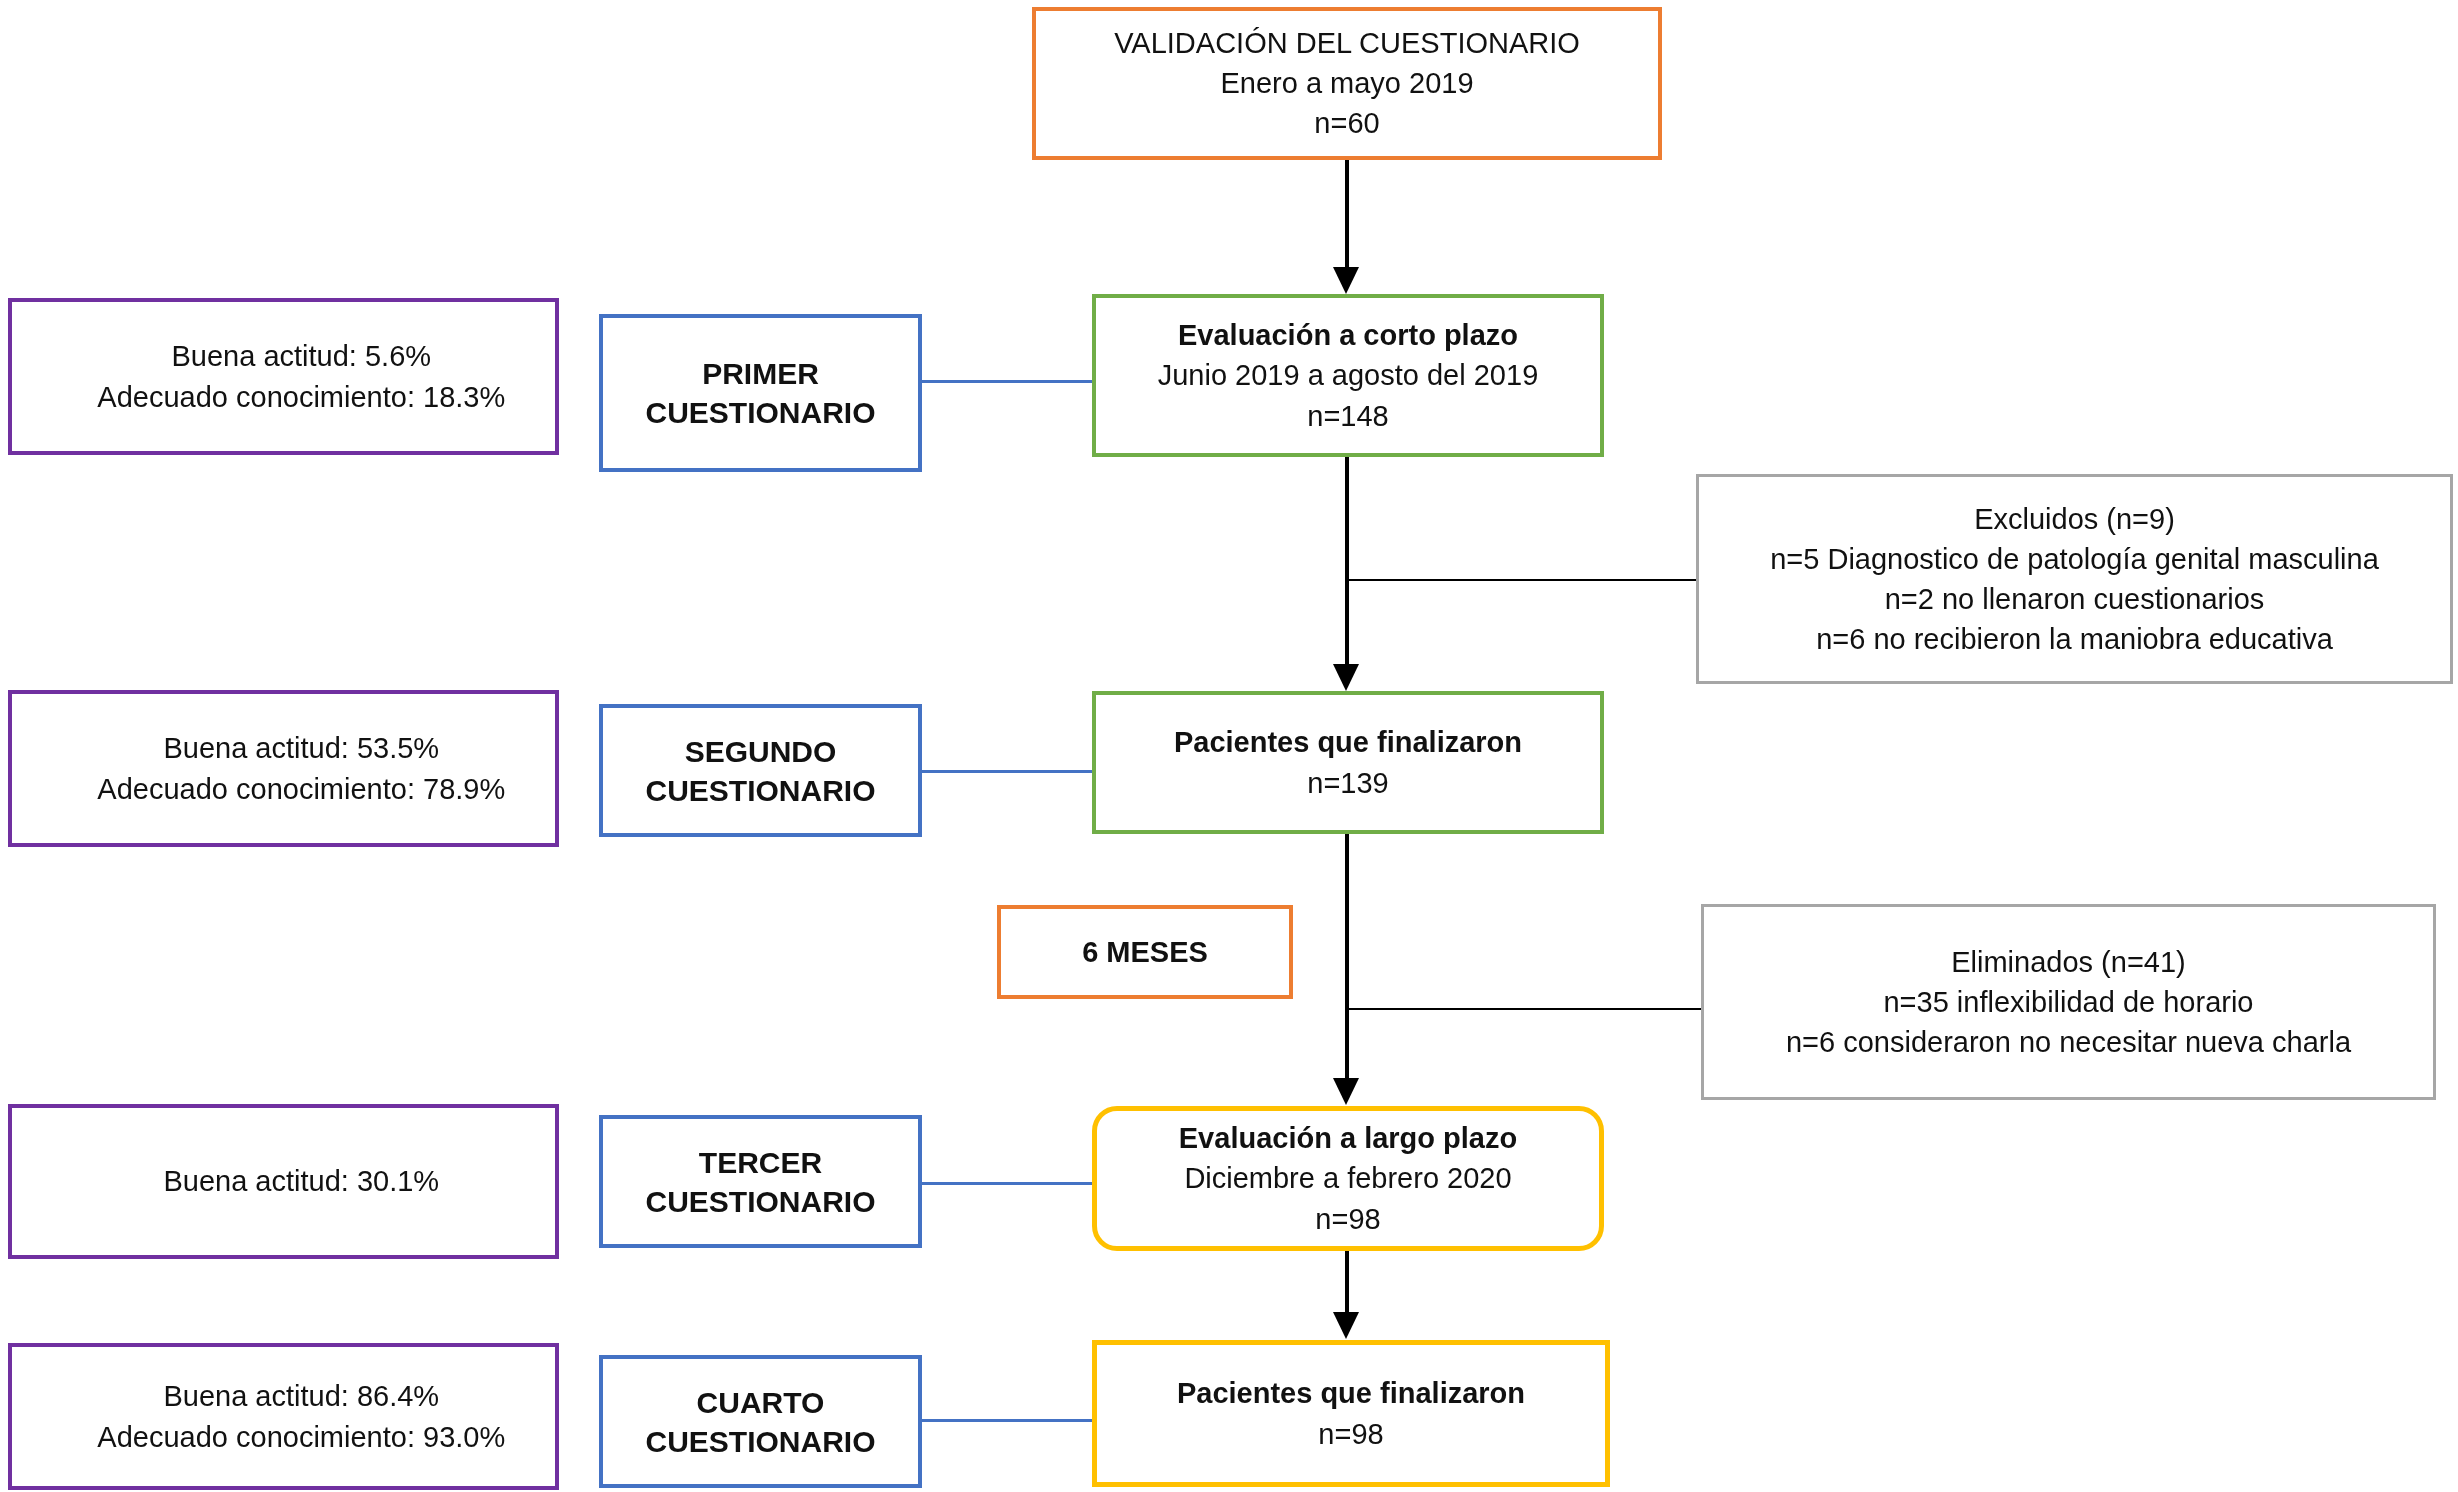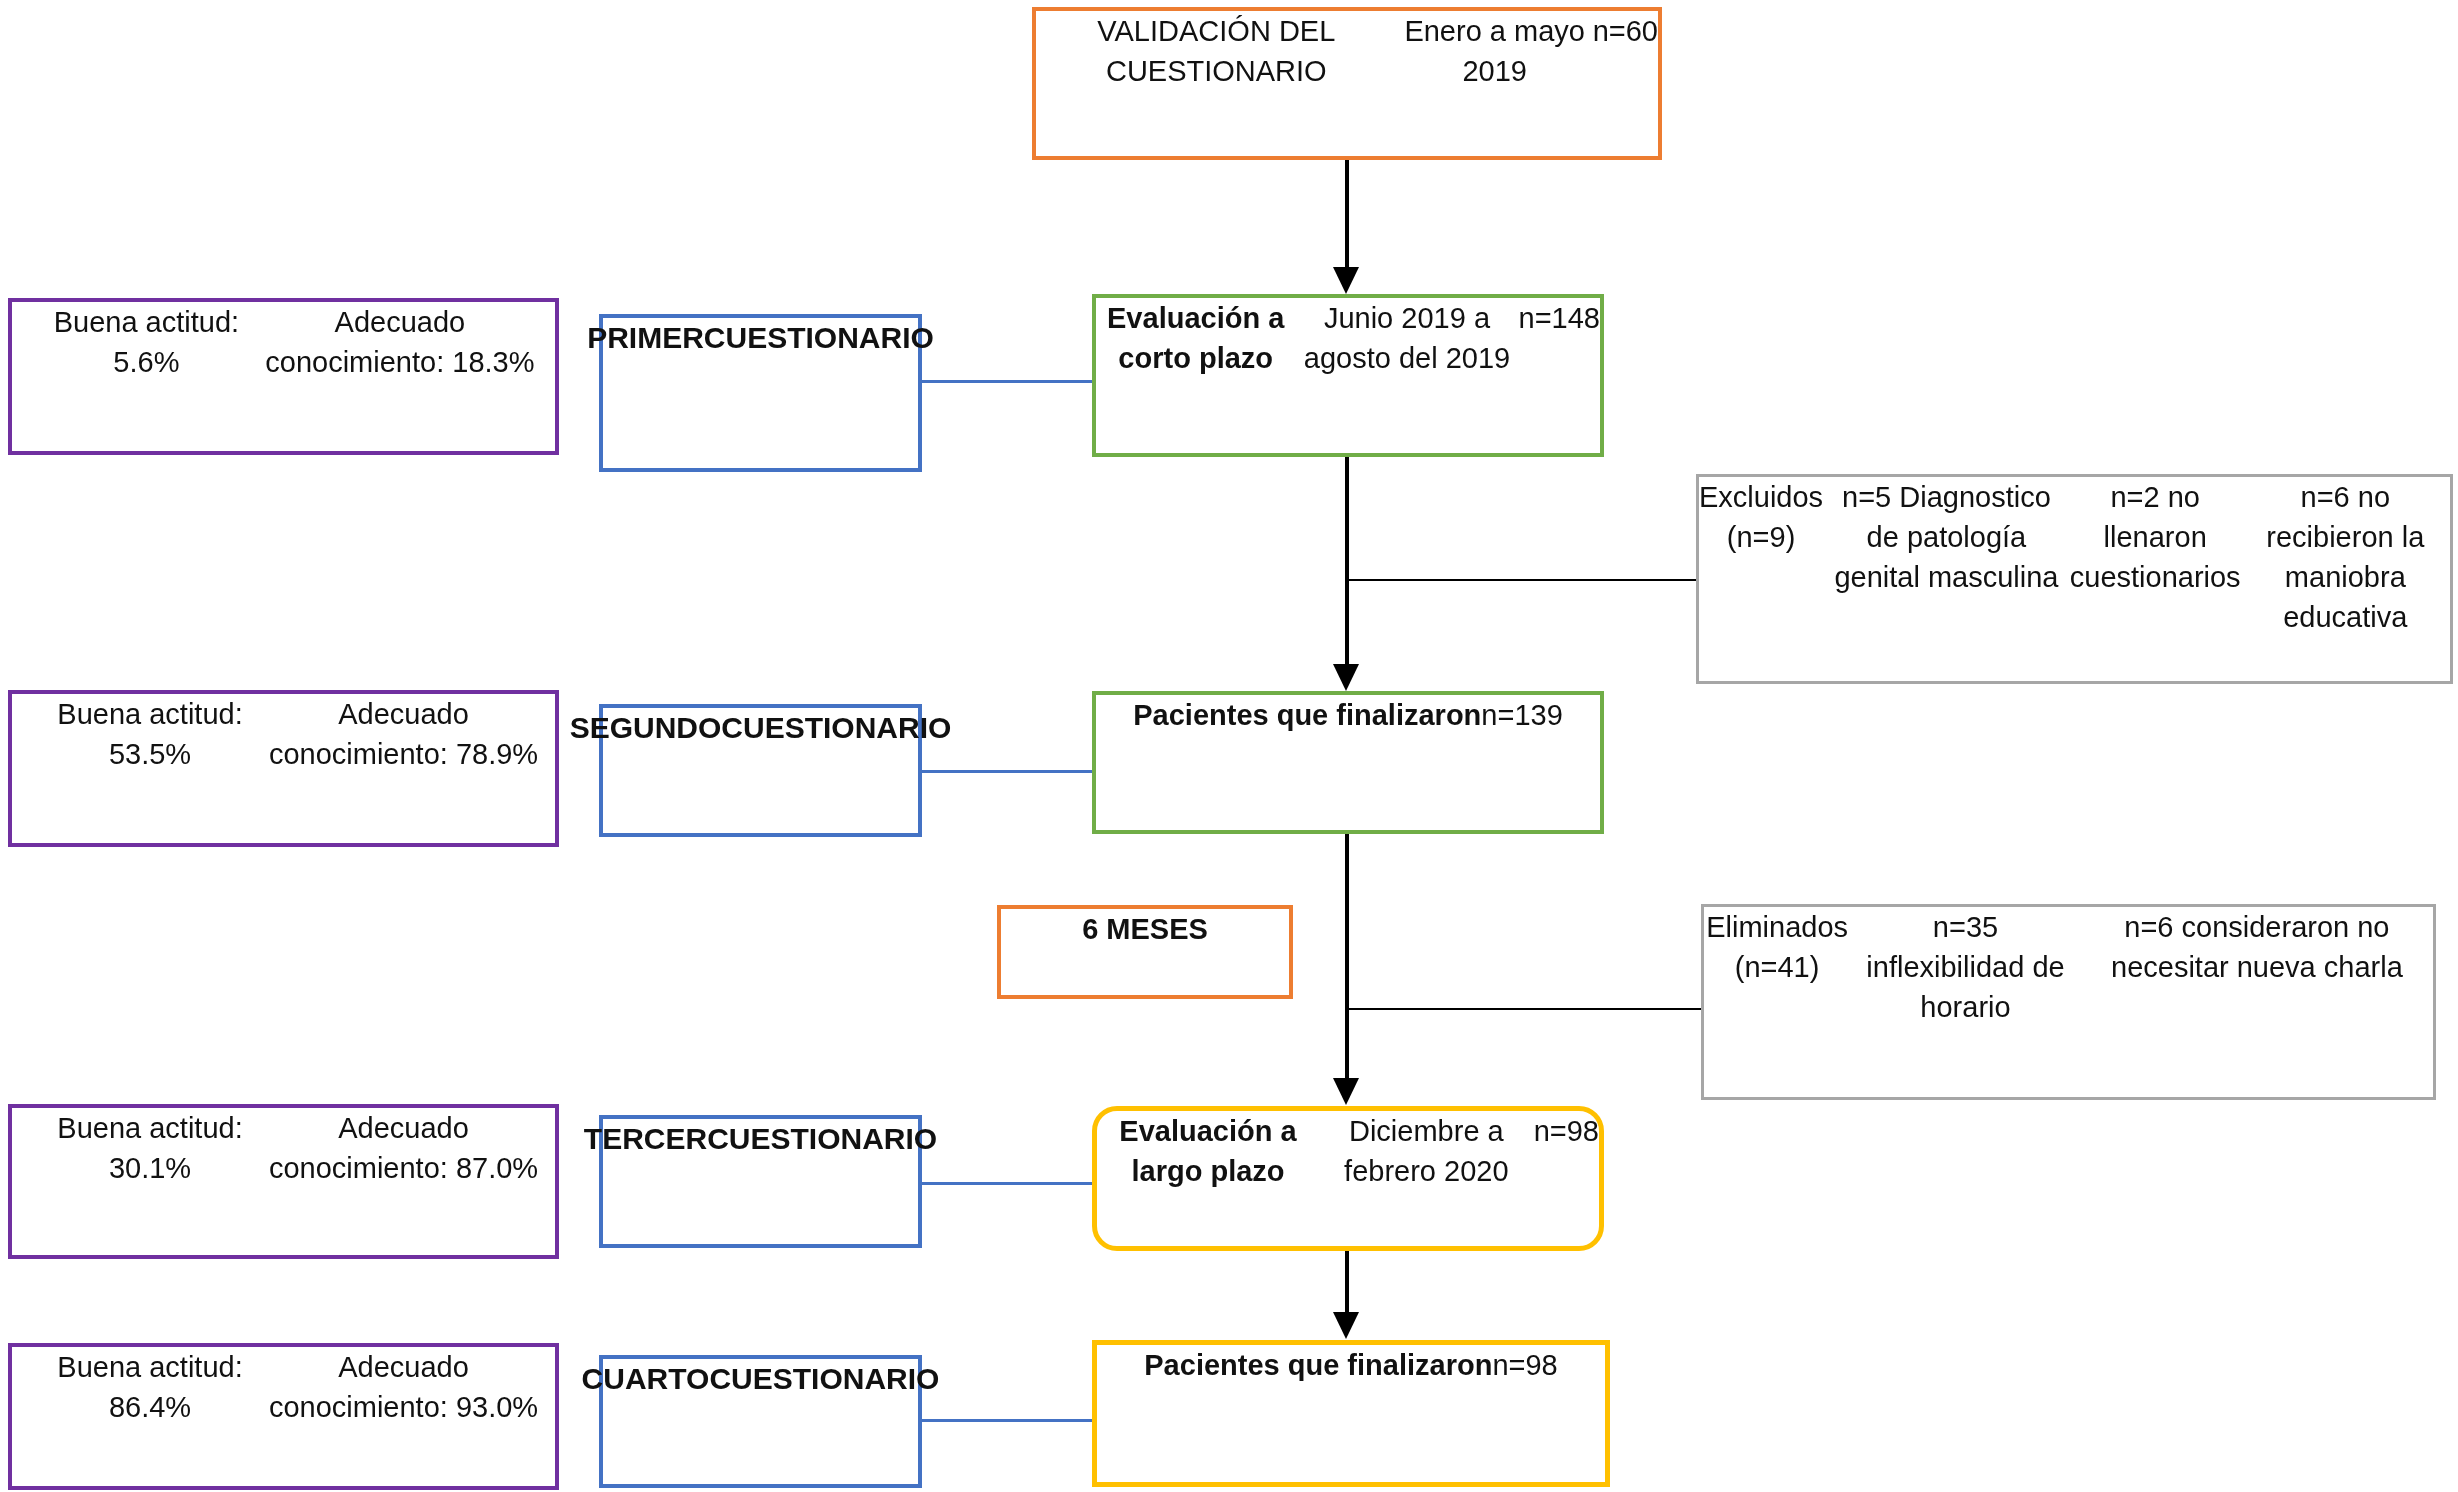--- a/index.html
+++ b/index.html
@@ -8,21 +8,22 @@
     width: 2458px;
     height: 1493px;
     background: #ffffff;
     font-family: "Liberation Sans", sans-serif;
     color: #111111;
   }
   .box {
     position: absolute;
     background: #ffffff;
     display: flex;
-    flex-direction: row;
+    flex-direction: column;
+    align-items: center;
     justify-content: center;
     text-align: center;
     box-sizing: border-box;
     font-size: 29px;
     line-height: 1.38;
   }
   .b-orange { border: 4.9px solid #ED7D31; }
   .b-green  { border: 4.9px solid #70AD47; }
   .b-blue   { border: 4.9px solid #4472C4; }
   .b-purple { border: 4.9px solid #7030A0; padding-left: 36px; }
@@ -118,21 +119,20 @@
   </div>
 
   <div class="box b-gray" style="left:1701px; top:904px; width:735px; height:196px;">
     <span class="line">Eliminados (n=41)</span>
     <span class="line">n=35 inflexibilidad de horario</span>
     <span class="line">n=6 consideraron no necesitar  nueva charla</span>
   </div>
 
   <div class="box b-purple" style="left:7.8px; top:1104px; width:551px; height:155px;">
     <span class="line">Buena actitud: 30.1%</span>
-    <span class="line">Adecuado conocimiento: 87.0%</span>
   </div>
   <div class="box b-blue qlabel" style="left:599px; top:1115px; width:323px; height:133px;">
     <span class="line">TERCER</span>
     <span class="line">CUESTIONARIO</span>
   </div>
   <div class="bluelink" style="left:922px; top:1182px; width:172px;"></div>
   <div class="box b-gold" style="left:1092px; top:1106px; width:512px; height:145px;border-radius:25px;">
     <span class="line bold">Evaluación a largo plazo</span>
     <span class="line">Diciembre a febrero 2020</span>
     <span class="line">n=98</span>

